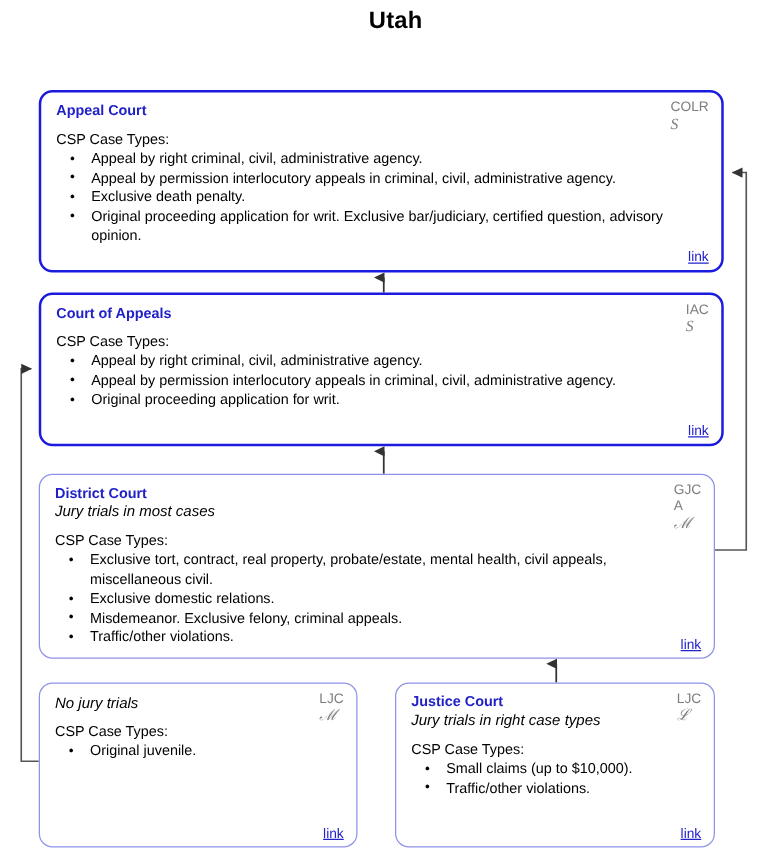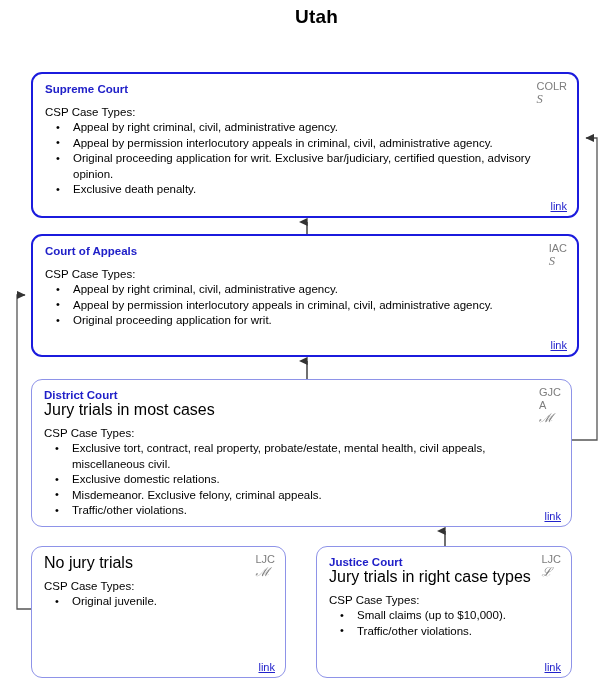--- a/index.html
+++ b/index.html
@@ -56,21 +56,22 @@
   .court-box.trial {
     border: 1px solid #8e93e8;
   }
   .court-title {
     font-size: 11.5px;
     font-weight: bold;
     color: #2020c8;
     line-height: 14px;
   }
   .court-sub {
-    font-size: 16px;
+    font-size: 12px;
+    font-style: italic;
     color: #000000;
     line-height: 15px;
   }
   .csp-label {
     font-size: 11.5px;
     color: #000000;
     line-height: 15px;
   }
   ul.case-types {
     margin: 0;
@@ -172,28 +173,28 @@
       <path d="M31,609 L17,609 L17,295 L25,295" stroke="#555555" stroke-width="1.3" fill="none" marker-end="url(#arrowHead)"></path>
     </g>
   </svg>
 
   <div class="court-box appellate" id="box-supreme">
     <div class="badge">
       <span class="badge-code">COLR</span>
       <span class="badge-mark">S</span>
     </div>
     <div class="pad">
-      <div class="court-title">Supreme Court</div>
+      <div class="court-title">Appeal Court</div>
       <div class="gap-sm"></div>
       <div class="csp-label">CSP Case Types:</div>
       <ul class="case-types">
         <li>Appeal by right criminal, civil, administrative agency.</li>
         <li>Appeal by permission interlocutory appeals in criminal, civil, administrative agency.</li>
+        <li>Exclusive death penalty.</li>
         <li>Original proceeding application for writ.  Exclusive bar/judiciary, certified question, advisory opinion.</li>
-        <li>Exclusive death penalty.</li>
       </ul>
     </div>
     <span class="box-link">link</span>
   </div>
 
   <div class="court-box appellate" id="box-appeals">
     <div class="badge">
       <span class="badge-code">IAC</span>
       <span class="badge-mark">S</span>
     </div>

